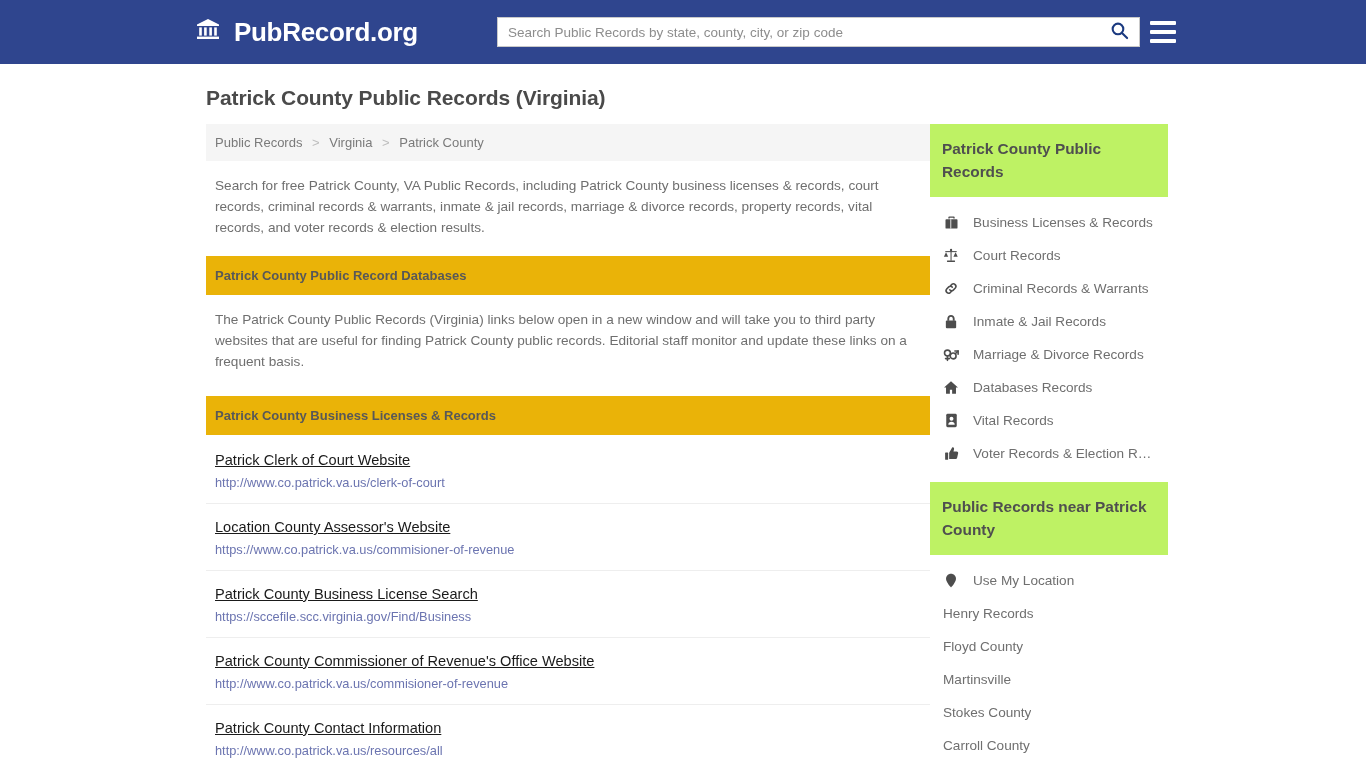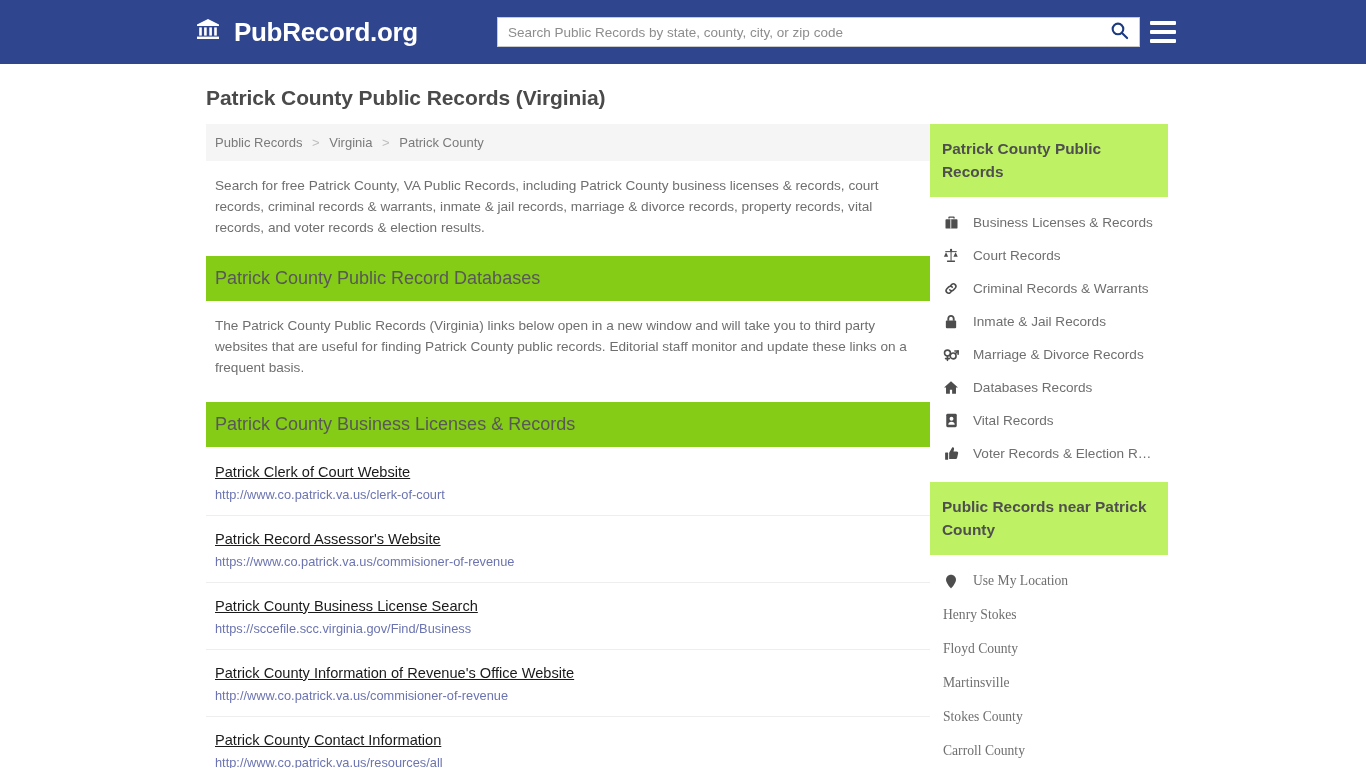--- a/index.html
+++ b/index.html
@@ -122,25 +122,25 @@
 
   
   .intro {
     font-size: 13.6px;
     line-height: 21px;
     color: #6f6f6f;
     padding: 14px 9px 10px 9px;
     margin: 0 0 0 8px;
   }
   .section-head {
-    background: #84cc16;
+    background: #eab308;
     padding: 12px 9px;
     margin: 8px 0 0 8px;
-    font-size: 18px;
-    font-weight: normal;
+    font-size: 13px;
+    font-weight: bold;
     color: #585858;
   }
   .section-head.tight { margin-top: 14px; }
 
   
   .link-list { margin: 0 0 0 8px; padding: 0; list-style: none; }
   .link-item {
     padding: 14px 9px 13px 9px;
     border-bottom: 1px solid #eeeeee;
   }
@@ -183,21 +183,21 @@
   }
   .side-item .ico {
     width: 16px;
     display: flex;
     justify-content: center;
     align-items: center;
     flex: 0 0 16px;
     color: #4d4d4d;
   }
   .side-item .lbl { overflow: hidden; text-overflow: ellipsis; }
-  .side-list.near .side-item { padding-left: 13px; font-family: Liberation Serif, serif; }
+  .side-list.near .side-item { padding-left: 13px; }
   .side-list.near .side-item.plain { padding-left: 13px; }
   .spacer-8 { height: 9px; }
 </style>
 </head>
 <body>
 
 <div class="site-header">
 
   <a class="brand" href="#">
     <span class="bank-icon">
@@ -254,29 +254,29 @@
       <p class="intro">The Patrick County Public Records (Virginia) links below open in a new window and will take you to third party websites that are useful for finding Patrick County public records. Editorial staff monitor and update these links on a frequent basis.</p>
 
       <div class="section-head tight">Patrick County Business Licenses &amp; Records</div>
 
       <ul class="link-list">
         <li class="link-item">
           <a class="link-title" href="#">Patrick Clerk of Court Website</a>
           <a class="link-url" href="#">http://www.co.patrick.va.us/clerk-of-court</a>
         </li>
         <li class="link-item">
-          <a class="link-title" href="#">Patrick Record Assessor's Website</a>
+          <a class="link-title" href="#">Location County Assessor's Website</a>
           <a class="link-url" href="#">https://www.co.patrick.va.us/commisioner-of-revenue</a>
         </li>
         <li class="link-item">
           <a class="link-title" href="#">Patrick County Business License Search</a>
           <a class="link-url" href="#">https://sccefile.scc.virginia.gov/Find/Business</a>
         </li>
         <li class="link-item">
-          <a class="link-title" href="#">Patrick County Information of Revenue's Office Website</a>
+          <a class="link-title" href="#">Patrick County Commissioner of Revenue's Office Website</a>
           <a class="link-url" href="#">http://www.co.patrick.va.us/commisioner-of-revenue</a>
         </li>
         <li class="link-item">
           <a class="link-title" href="#">Patrick County Contact Information</a>
           <a class="link-url" href="#">http://www.co.patrick.va.us/resources/all</a>
         </li>
       </ul>
 
     </div>
 
@@ -406,21 +406,21 @@
             <svg width="12" height="15" viewBox="0 0 12 16" fill="#4d4d4d">
               <path d="M6 0.7C3 0.7 0.7 3 0.7 6c0 3.8 5.3 9.3 5.3 9.3S11.3 9.8 11.3 6C11.3 3 9 0.7 6 0.7z"></path>
             </svg>
           </span>
           <span class="lbl">Use My Location</span>
         </a>
           </li>
         <li>
             <a class="side-item plain" href="#">
 
-          <span class="lbl">Henry Stokes</span>
+          <span class="lbl">Henry Records</span>
         </a>
           </li>
         <li>
             <a class="side-item plain" href="#">
 
           <span class="lbl">Floyd County</span>
         </a>
           </li>
         <li>
             <a class="side-item plain" href="#">

